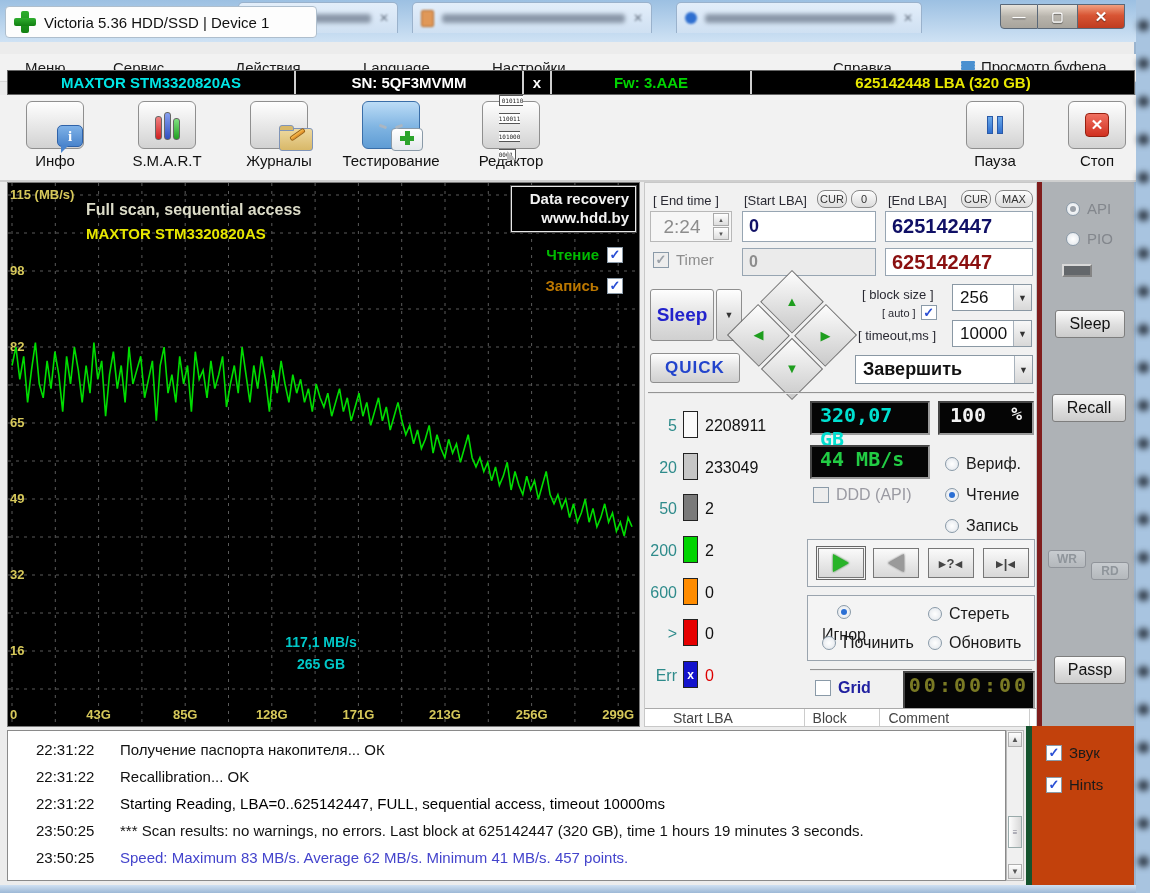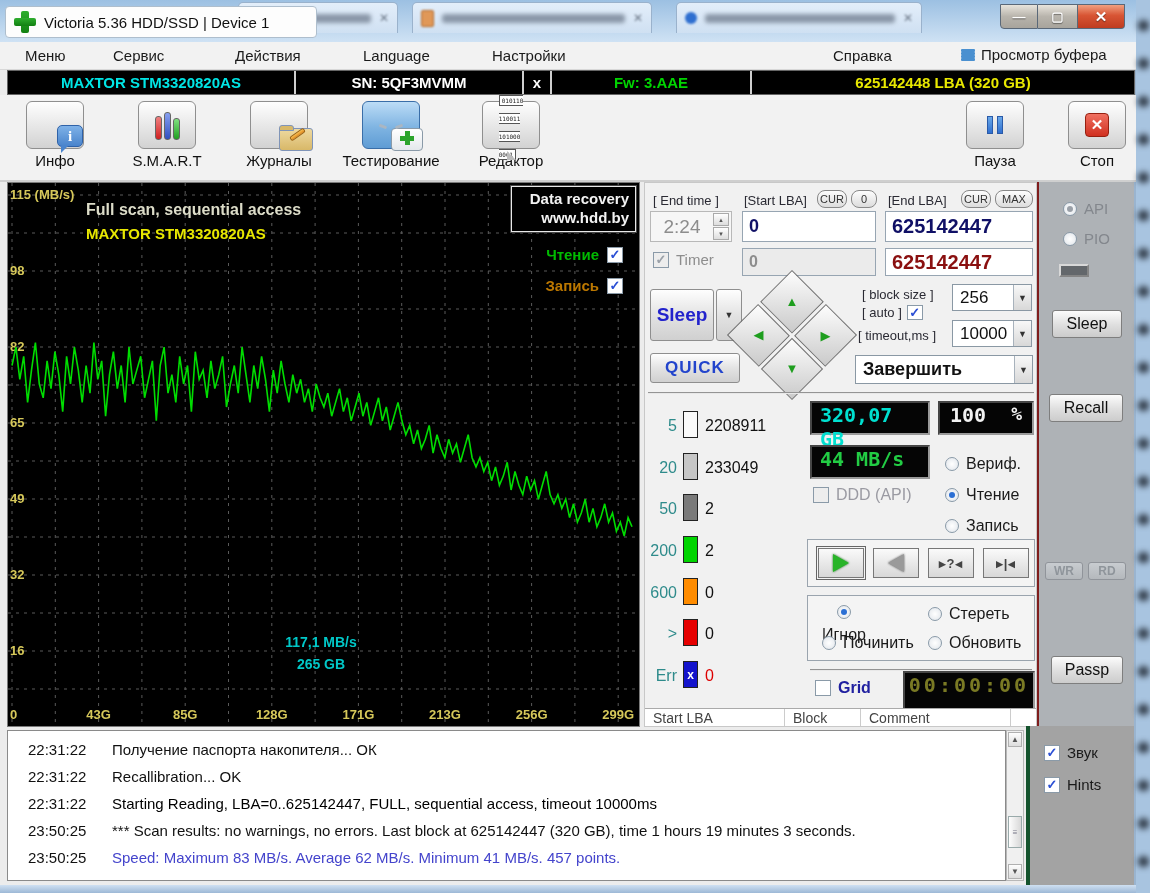--- a/index.html
+++ b/index.html
@@ -31,21 +31,21 @@
                border:1px solid #aebecd; border-radius:4px; display:flex; align-items:center; padding:0 8px; gap:8px; }
   .app-title .t { font-size:15px; color:#111; white-space:nowrap; }
   .cross-icon { position:relative; width:22px; height:22px; flex:0 0 22px; }
   .cross-icon::before, .cross-icon::after { content:""; position:absolute; background:linear-gradient(#2fae2f,#128012); border-radius:2px; }
   .cross-icon::before { left:7px; top:0; width:8px; height:22px; }
   .cross-icon::after  { left:0; top:7px; width:22px; height:8px; }
 
   .app-body { position:absolute; left:0; top:42px; width:1136px; height:843px; background:#ececec;
               border-right:2px solid #9ab4cf; }
 
-  .menubar { position:absolute; left:0; top:0; width:1136px; height:28px; background:#f2f2f2; border-bottom:1px solid #d8d8d8; }
+  .menubar { position:absolute; left:0; top:12px; width:1136px; height:28px; background:#f2f2f2; border-bottom:1px solid #d8d8d8; }
   .menu-item { position:absolute; top:5px; font-size:15px; color:#1a1a1a; cursor:default; }
   .buffer-view { position:absolute; left:961px; top:4px; display:flex; align-items:center; gap:6px; }
   .list-icon { width:14px; height:14px; display:flex; flex-direction:column; justify-content:space-between; padding:1px 0; }
   .list-icon i { display:block; height:3px; background:#4a90d0; border-radius:1px; }
   .buffer-view .t { font-size:15px; color:#1a1a1a; }
 
   .deviceband { position:absolute; left:7px; top:28px; width:1128px; height:25px; background:#000;
                 display:flex; border:1px solid #666; }
   .devseg { display:flex; align-items:center; justify-content:center; font-size:15px; font-weight:bold;
             border-right:2px solid #cfcfcf; height:100%; }
@@ -151,41 +151,41 @@
   .lcd { position:absolute; background:#050505; border:2px solid #9a9a9a; border-style:inset;
          display:flex; align-items:flex-start; font-family:"DejaVu Sans Mono",monospace; font-weight:bold; }
   .tbox { position:absolute; border:1px solid #9aa4ae; background:#f4f4f4; }
   .tr-btn { position:absolute; width:46px; height:30px; border:1px solid #777;
             background:linear-gradient(#fafafa,#d8d8d8); display:flex; align-items:center; justify-content:center; }
   .tr-btn.first { outline:1px solid #666; outline-offset:1px; }
   .tri-r { width:0;height:0;border-left:16px solid #28b428;border-top:9px solid transparent;border-bottom:9px solid transparent; filter:drop-shadow(0 0 1px #1a6a1a);}
   .tri-l { width:0;height:0;border-right:16px solid #9a9a9a;border-top:9px solid transparent;border-bottom:9px solid transparent; filter:drop-shadow(0 0 1px #555);}
   .glyph-sm { font-size:13px; font-weight:bold; color:#444; letter-spacing:1px; }
 
-  .defhdr { position:absolute; left:0; top:525px; width:393px; height:20px; background:#fff; border-top:1px solid #aaa; display:flex; }
+  .defhdr { position:absolute; left:0; top:525px; width:393px; height:20px; background:#fff; border-top:1px solid #aaa; display:flex;padding-left:20px; }
   .defhdr div { font-size:14px; color:#444; border-right:1px solid #ccc; padding:1px 0 0 8px; }
 
   
-  .sidebar { position:absolute; left:1037px; top:140px; width:97px; height:545px; background:#aeb2b6; border-left:2px solid #7f1d1d; }
+  .sidebar { position:absolute; left:1037px; top:140px; width:97px; height:545px; background:#aeb2b6; border-left:5px solid #7f1d1d; }
   .side-btn { border:1px solid #7e7e7e; border-radius:3px; background:linear-gradient(#fcfcfc,#dedede 55%,#cccccc);
               position:absolute; display:flex; align-items:center; justify-content:center; font-size:16px; color:#111; }
   .side-btn.dis { color:#8f959b; background:linear-gradient(#c8ccd0,#b4b8bc); border-color:#90949a; font-size:12px; font-weight:bold;}
   .indik { position:absolute; left:20px; top:82px; width:30px; height:13px; background:#63676b; border:2px outset #d8d8d8; }
 
   
   .logbox { position:absolute; left:7px; top:688px; width:999px; height:151px; background:#fff; border:1px solid #8a8a8a; overflow:hidden;}
-  .log-entry { position:absolute; left:4px; width:100%; display:flex; font-size:15px; }
+  .log-entry { position:absolute; left:12px; width:100%; display:flex; font-size:15px; }
   .log-entry .tm { width:100px; padding-left:16px; color:#111; flex:0 0 100px;}
   .log-entry .tx { white-space:nowrap; }
   .scrollbar { position:absolute; left:1006px; top:688px; width:18px; height:151px; background:#f0f0f0; border:1px solid #b8b8b8; }
   .sc-arrow { position:absolute; left:1px; width:14px; height:15px; display:flex; align-items:center; justify-content:center;
               font-size:8px; color:#555; background:linear-gradient(#fdfdfd,#ddd); border:1px solid #b0b0b0; }
   .sc-thumb { position:absolute; left:1px; top:85px; width:14px; height:32px; background:linear-gradient(90deg,#fdfdfd,#d8d8d8);
               border:1px solid #9aa; display:flex; align-items:center; justify-content:center; font-size:8px; color:#778; }
-  .logside { position:absolute; left:1026px; top:684px; width:108px; height:159px; background:#a3a3a3; border-left:4px solid #14532d;}
+  .logside { position:absolute; left:1026px; top:684px; width:108px; height:159px; background:#c2410c; border-left:6px solid #14532d;}
   .logside .rrow .t { font-size:15px; }
 
   .bottom-strip { position:absolute; left:0; top:885px; width:1150px; height:8px; background:linear-gradient(#cfe0f2,#9db8d6); }
   .right-blur { position:absolute; left:1136px; top:0; width:14px; height:893px;
                 background:#a8c4e0; }
   .right-blur i { position:absolute; left:2px; width:11px; height:11px; border-radius:50%; background:#2a3440; filter:blur(3px); display:block;}
 </style>
 </head>
 <body>
 
@@ -423,21 +423,21 @@
         <div class="dbtn">
             <span>◀</span>
           </div>
         <div class="dbtn">
             <span>▼</span>
           </div>
       </div>
 
       <span class="plabel" style="left:217px;top:104px;">[ block size ]</span>
       <div class="rrow" style="left:217px;top:122px;gap:5px;">
-        <span class="t" style="font-size:13px;color:#2a2a33;">[ auto ]</span>
+        <span class="t" style="font-size:11px;color:#2a2a33;margin-left:20px;">[ auto ]</span>
         <span class="cb on" style="width:15px;height:15px;"></span>
       </div>
       <div class="dd" style="left:307px;top:101px;width:80px;height:27px;">
         <span class="v">256</span>
         <span class="arr">▼</span>
       </div>
       <span class="plabel" style="left:213px;top:145px;">[ timeout,ms ]</span>
       <div class="dd" style="left:307px;top:137px;width:80px;height:27px;">
         <span class="v">10000</span>
         <span class="arr">▼</span>
@@ -562,21 +562,21 @@
         <span class="radio sel dis"></span>
         <span class="t" style="color:#83878d;font-size:15px;">API</span>
       </div>
       <div class="rrow" style="left:24px;top:48px;">
         <span class="radio dis"></span>
         <span class="t" style="color:#83878d;font-size:15px;">PIO</span>
       </div>
       <div class="indik"></div>
       <div class="side-btn" style="left:13px;top:128px;width:70px;height:28px;">Sleep</div>
       <div class="side-btn" style="left:10px;top:212px;width:74px;height:28px;">Recall</div>
-      <div class="side-btn dis" style="left:6px;top:380px;width:38px;height:18px;">WR</div>
+      <div class="side-btn dis" style="left:6px;top:368px;width:38px;height:18px;">WR</div>
       <div class="side-btn dis" style="left:49px;top:380px;width:38px;height:18px;">RD</div>
       <div class="side-btn" style="left:12px;top:474px;width:72px;height:28px;">Passp</div>
     </div>
 
     <div class="logbox">
         <div id="log-entries">
           <div class="log-entry" style="top: 10px;">
             <span class="tm">22:31:22</span>
             <span class="tx" style="color: rgb(17, 17, 17);">Получение паспорта накопителя... ОК</span>
           </div>

